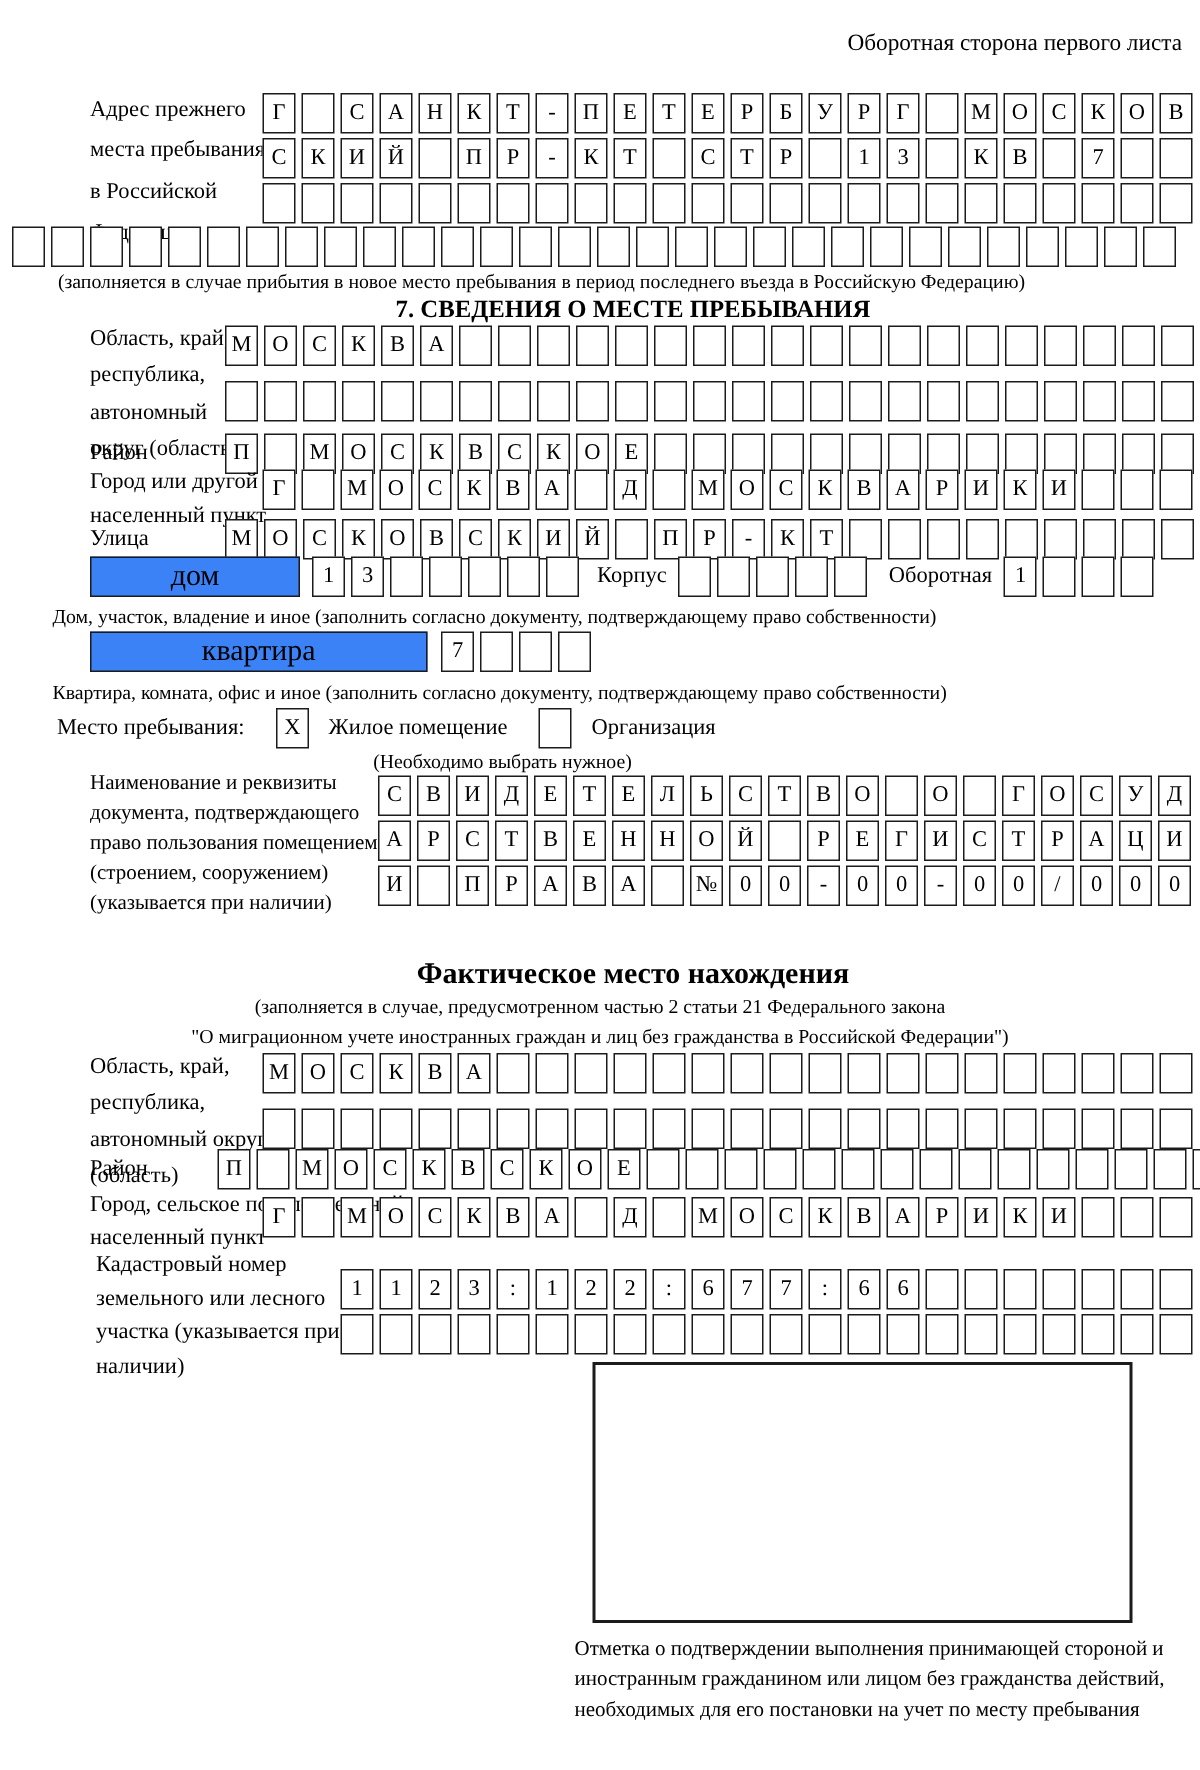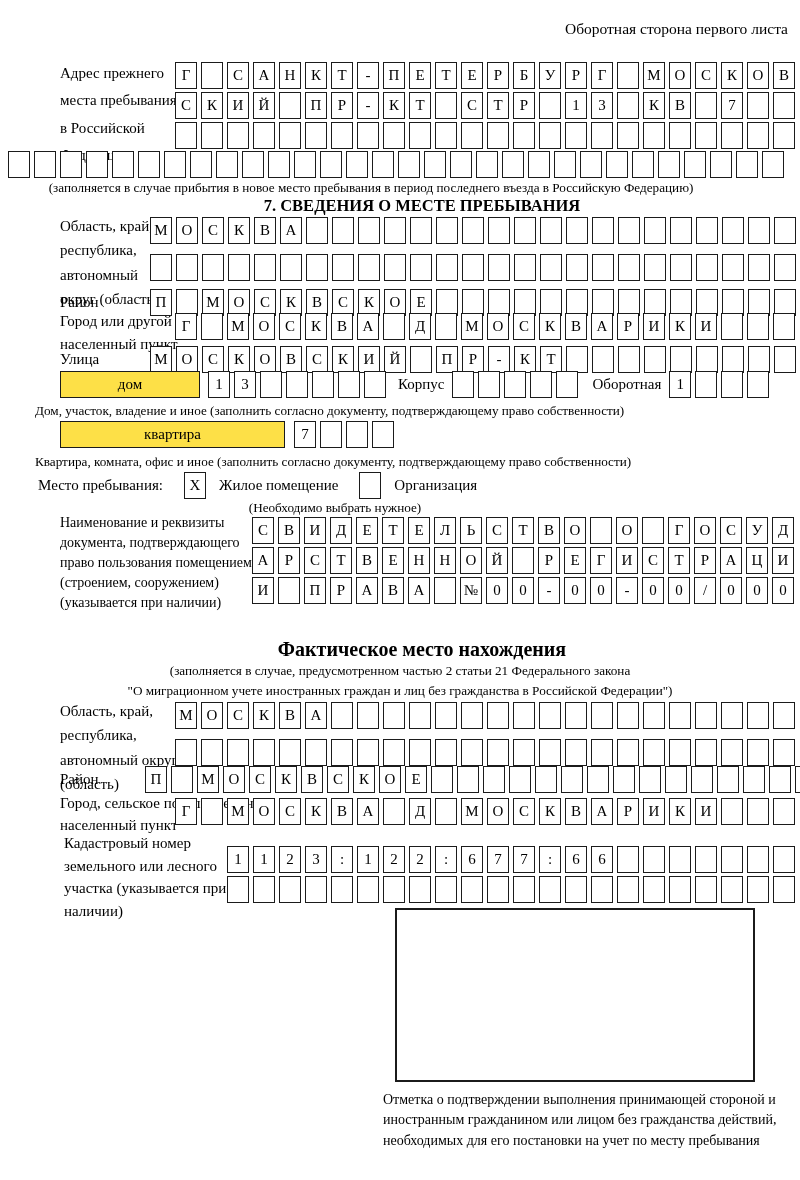--- a/index.html
+++ b/index.html
@@ -19,22 +19,22 @@
   .title-right{font-size:15.5px;}
   .sect-title{font-weight:bold;font-size:16.5px;text-align:center;width:100%;}
   .boxrow{position:absolute;display:flex;gap:4px;}
   .cell{
     flex:0 0 auto;width:22px;height:27px;box-sizing:border-box;
     border:1.6px solid #1b1b1b;background:#fff;
     display:flex;align-items:center;justify-content:center;
     font-size:15px;font-family:"Liberation Serif","DejaVu Serif",serif;
   }
   .wide-field{
-    box-sizing:border-box;border:1.6px solid #1b1b1b;height:27px;background:#fde047;
-    display:flex;align-items:center;justify-content:center;font-size:15px;flex:0 0 auto;
+    box-sizing:border-box;border:1.6px solid #1b1b1b;height:27px;background:#3b82f6;
+    display:flex;align-items:center;justify-content:center;font-size:20px;flex:0 0 auto;
   }
   .inline-row{position:absolute;display:flex;align-items:center;}
   .inline-row .gap{display:flex;gap:4px;}
   .opt{display:flex;align-items:center;gap:13px;}
   .bigbox{position:absolute;box-sizing:border-box;border:2px solid #1b1b1b;background:#fff;}
   .caption{font-size:14px;line-height:1.45;}
 </style>
 </head>
 <body>
 
@@ -146,21 +146,21 @@
       <span class="cell"></span>
       <span class="cell"></span>
       <span class="cell"></span>
       <span class="cell"></span>
       <span class="cell"></span>
       <span class="cell"></span>
       <span class="cell"></span>
       <span class="cell"></span>
       <span class="cell"></span>
     </div>
-  <div class="abs note center" style="left:0;top:180px;width:722px;margin-left:10px;">(заполняется в случае прибытия в новое место пребывания в период последнего въезда в Российскую Федерацию)</div>
+  <div class="abs note center" style="left:0;top:180px;width:722px;">(заполняется в случае прибытия в новое место пребывания в период последнего въезда в Российскую Федерацию)</div>
 
   <div class="abs sect-title" style="left:0;top:196px;">7. СВЕДЕНИЯ О МЕСТЕ ПРЕБЫВАНИЯ</div>
 
   <div class="abs lbl mid" style="left:60px;top:214px;width:102px;">Область, край, республика, автономный округ (область)</div>
   <div class="boxrow" style="left:150px;top:217px;">
       <span class="cell">М</span>
       <span class="cell">О</span>
       <span class="cell">С</span>
       <span class="cell">К</span>
       <span class="cell">В</span>

